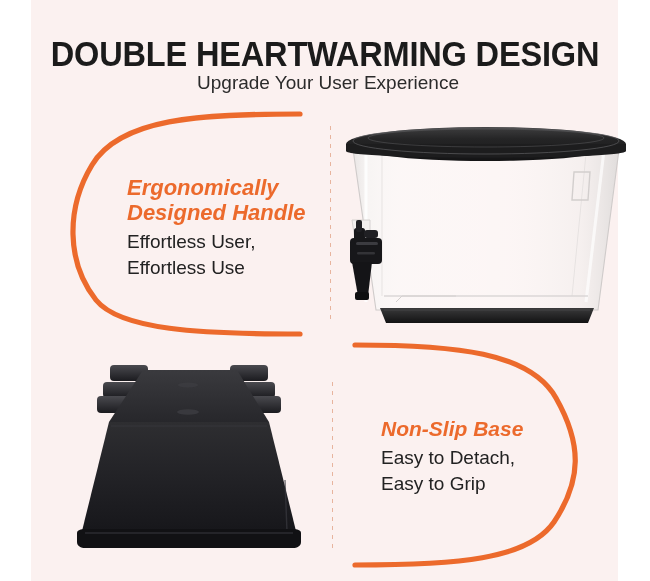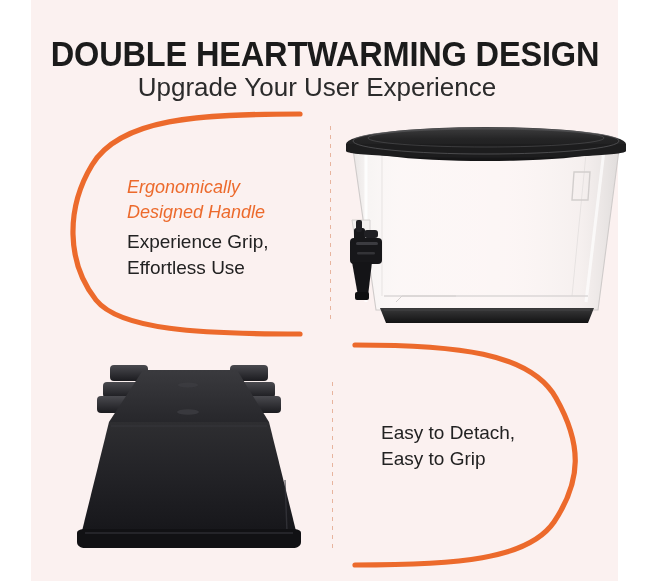--- a/index.html
+++ b/index.html
@@ -28,23 +28,23 @@
     text-align:center;
     font-family:"Liberation Sans Narrow","Liberation Sans",sans-serif;
     font-weight:700;
     font-size:35px;
     letter-spacing:-0.2px;
     color:#1b1b1b;
     transform:scaleX(0.93);
     white-space:nowrap;
   }
   .subtitle{
-    position:absolute;left:5px;top:72px;width:624px;
+    position:absolute;left:16px;top:72px;width:624px;
     text-align:center;
-    font-size:26px;
+    font-size:19px;
     font-weight:400;
     color:#2b2b2b;
     white-space:nowrap;
   }
 
   
   .arcs{position:absolute;left:0;top:0;width:650px;height:581px;pointer-events:none;}
 
   
   .dash{
@@ -53,22 +53,22 @@
     background-image:linear-gradient(to bottom,#e3a98f 0 4px,rgba(0,0,0,0) 4px 9px);
     background-size:1px 9px;
     opacity:.85;
   }
   .dash-top{left:330px;top:126px;height:198px;}
   .dash-bottom{left:332px;top:382px;height:168px;}
 
   
   .block{position:absolute;}
   .kicker{
-    font-style:italic;font-weight:400;
-    font-size:18px;line-height:25px;
+    font-style:italic;font-weight:700;
+    font-size:22px;line-height:25px;
     color:#ec6a2c;
     white-space:pre-line;
   }
   .kicker-2{
     font-style:italic;font-weight:700;
     font-size:21px;line-height:25px;
     color:#ec6a2c;
     white-space:nowrap;
   }
   .body-copy{
@@ -139,21 +139,21 @@
 
   <div class="dash dash-top"></div>
   <div class="dash dash-bottom"></div>
 
   <div class="title">DOUBLE HEARTWARMING DESIGN</div>
   <div class="subtitle">Upgrade Your User Experience</div>
 
   <div class="block block-handle">
     <div class="kicker">Ergonomically
 Designed Handle</div>
-    <div class="body-copy">Experience Grip,
+    <div class="body-copy">Effortless User,
 Effortless Use</div>
   </div>
 
   <svg class="art dispenser" viewBox="0 0 300 215" xmlns="http://www.w3.org/2000/svg">
     <defs>
       <linearGradient id="lidG" x1="0" y1="0" x2="0" y2="1">
         <stop offset="0" stop-color="#3e3e3f"></stop>
         <stop offset="0.35" stop-color="#252526"></stop>
         <stop offset="1" stop-color="#141415"></stop>
       </linearGradient>
@@ -238,17 +238,18 @@
     <path d="M54 62 L214 62 L242 175 L26 175 Z" fill="url(#standFaceG)"></path>
     <path d="M56 66 L212 66" stroke="#3d3d43" stroke-width="1.2" opacity="0.6"></path>
     <path d="M230 120 L232 172" stroke="#3a3a40" stroke-width="1.4" opacity="0.7"></path>
 
     <path d="M22 173 C 22 170, 26 169, 30 169 L238 169 C 242 169, 246 170, 246 173
              L246 182 C 246 186, 242 188, 238 188 L30 188 C 26 188, 22 186, 22 182 Z" fill="#111114"></path>
     <path d="M30 173 L238 173" stroke="#47474d" stroke-width="1.2" opacity="0.75"></path>
   </svg>
 
   <div class="block block-base">
+    <div class="kicker-2">Non-Slip Base</div>
     <div class="body-copy">Easy to Detach,
 Easy to Grip</div>
   </div>
 
 </div>
 
 </body></html>

